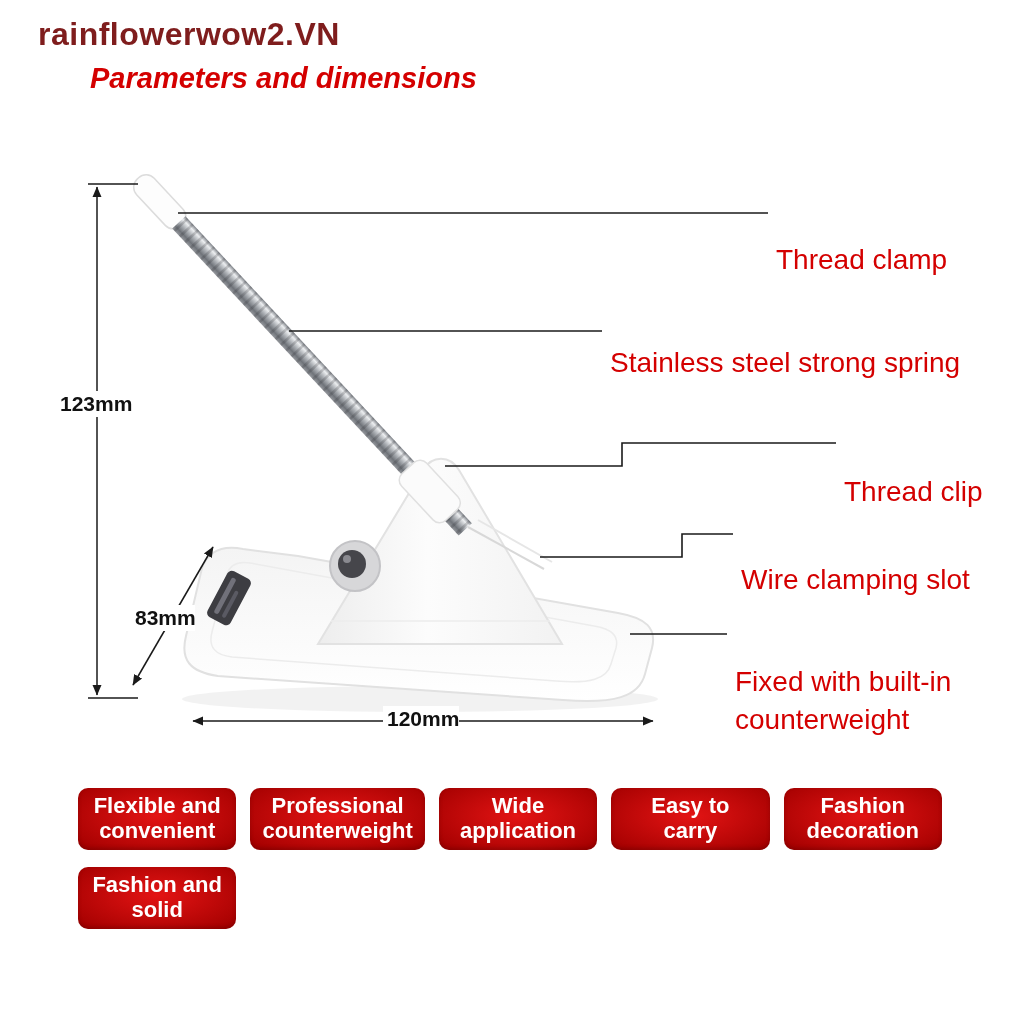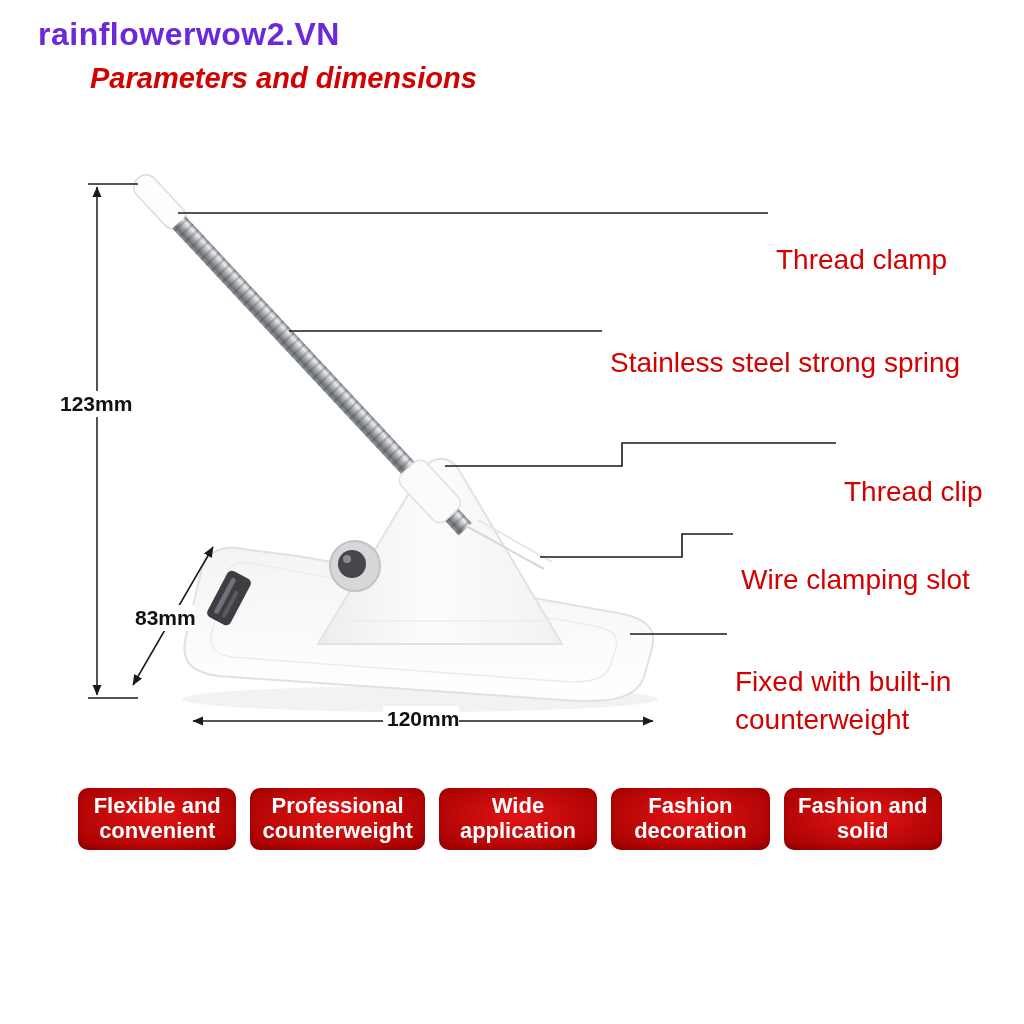--- a/index.html
+++ b/index.html
@@ -8,21 +8,21 @@
     --badge-dark: #a30000;
   }
   * { margin: 0; padding: 0; box-sizing: border-box; }
   html, body { width: 1024px; height: 1024px; background: #fff; }
   body { font-family: "Liberation Sans", sans-serif; }
   .stage { position: relative; width: 1024px; height: 1024px; background: #fff; overflow: hidden; }
   .scene { position: absolute; left: 0; top: 0; }
 
   .watermark {
     position: absolute; left: 38px; top: 16px;
-    font-size: 32px; font-weight: 700; color: #6d28d9; letter-spacing: 0.5px;
+    font-size: 32px; font-weight: 700; color: #7f1d1d; letter-spacing: 0.5px;
   }
   .title {
     position: absolute; left: 90px; top: 62px;
     font-size: 29px; font-weight: 700; color: var(--accent); font-style: italic;
   }
 
   .callout {
     position: absolute; color: var(--accent);
     font-size: 28px; white-space: nowrap; margin-top: 48px;
   }
@@ -145,17 +145,18 @@
   <div class="callout co-5">Fixed with built-in counterweight</div>
 
   <div class="dim dim-h">123mm</div>
   <div class="dim dim-d">83mm</div>
   <div class="dim dim-w">120mm</div>
 
   <div class="features">
     <div class="badge">Flexible and convenient</div>
     <div class="badge">Professional counterweight</div>
     <div class="badge">Wide application</div>
+    <div class="badge">Easy to carry</div>
     <div class="badge">Fashion decoration</div>
     <div class="badge">Fashion and solid</div>
   </div>
 
 </div>
 
 </body></html>

